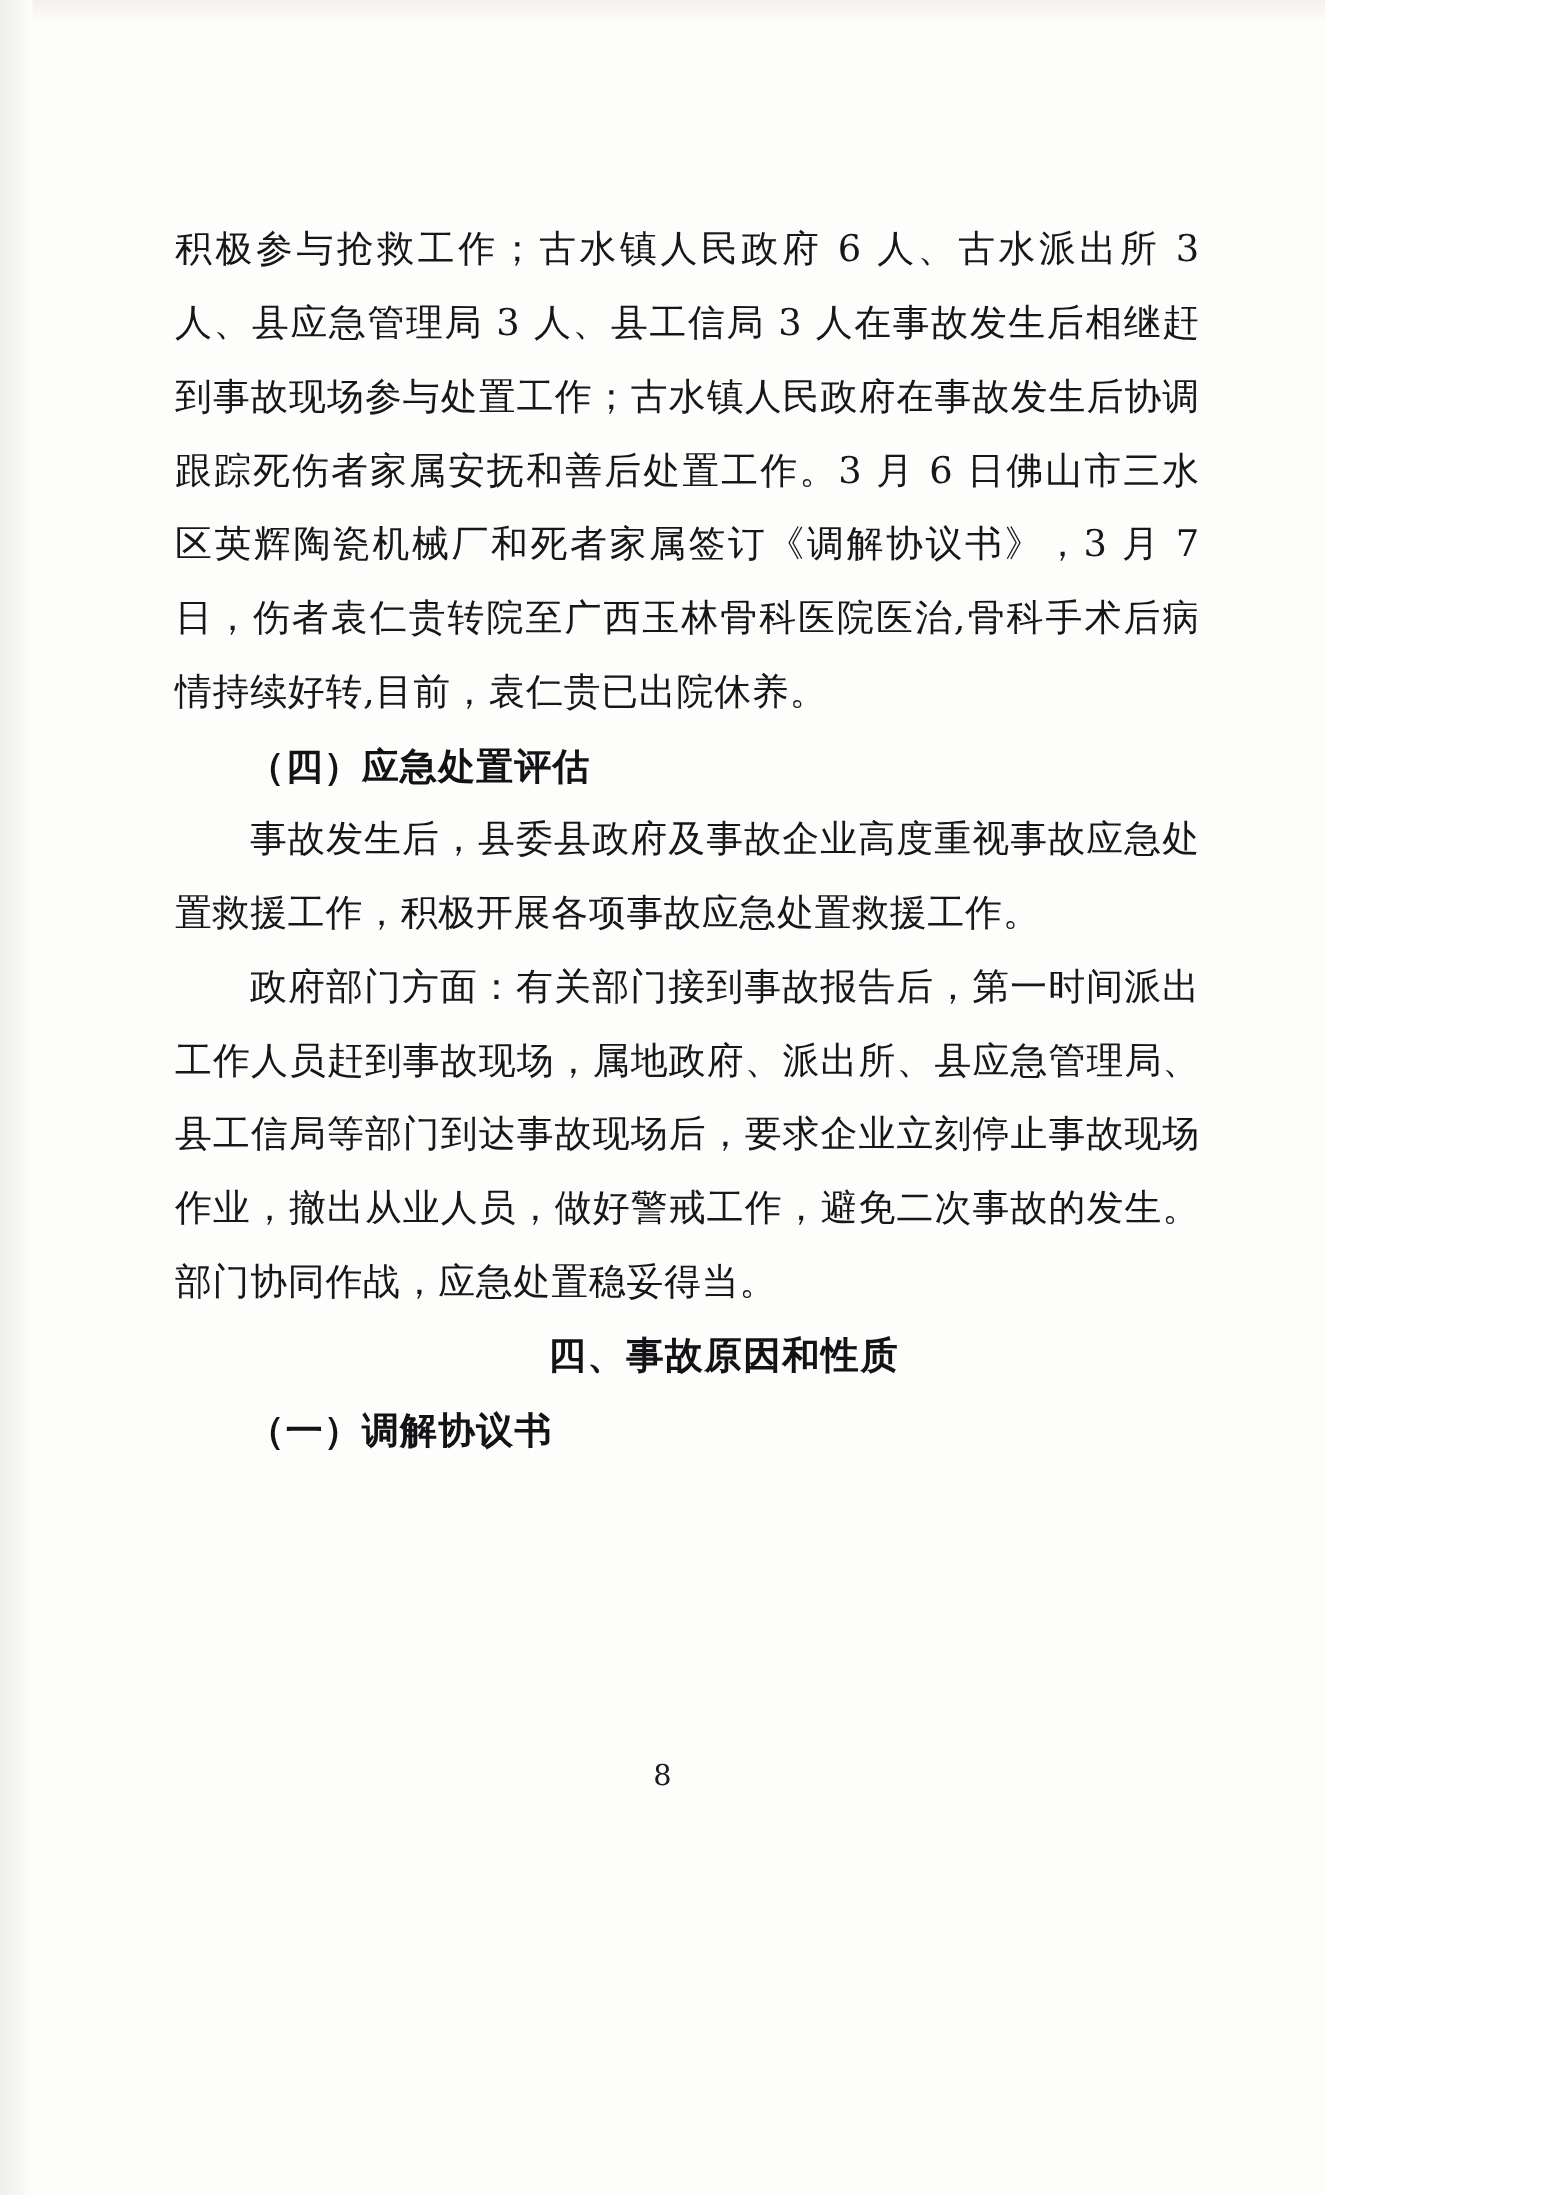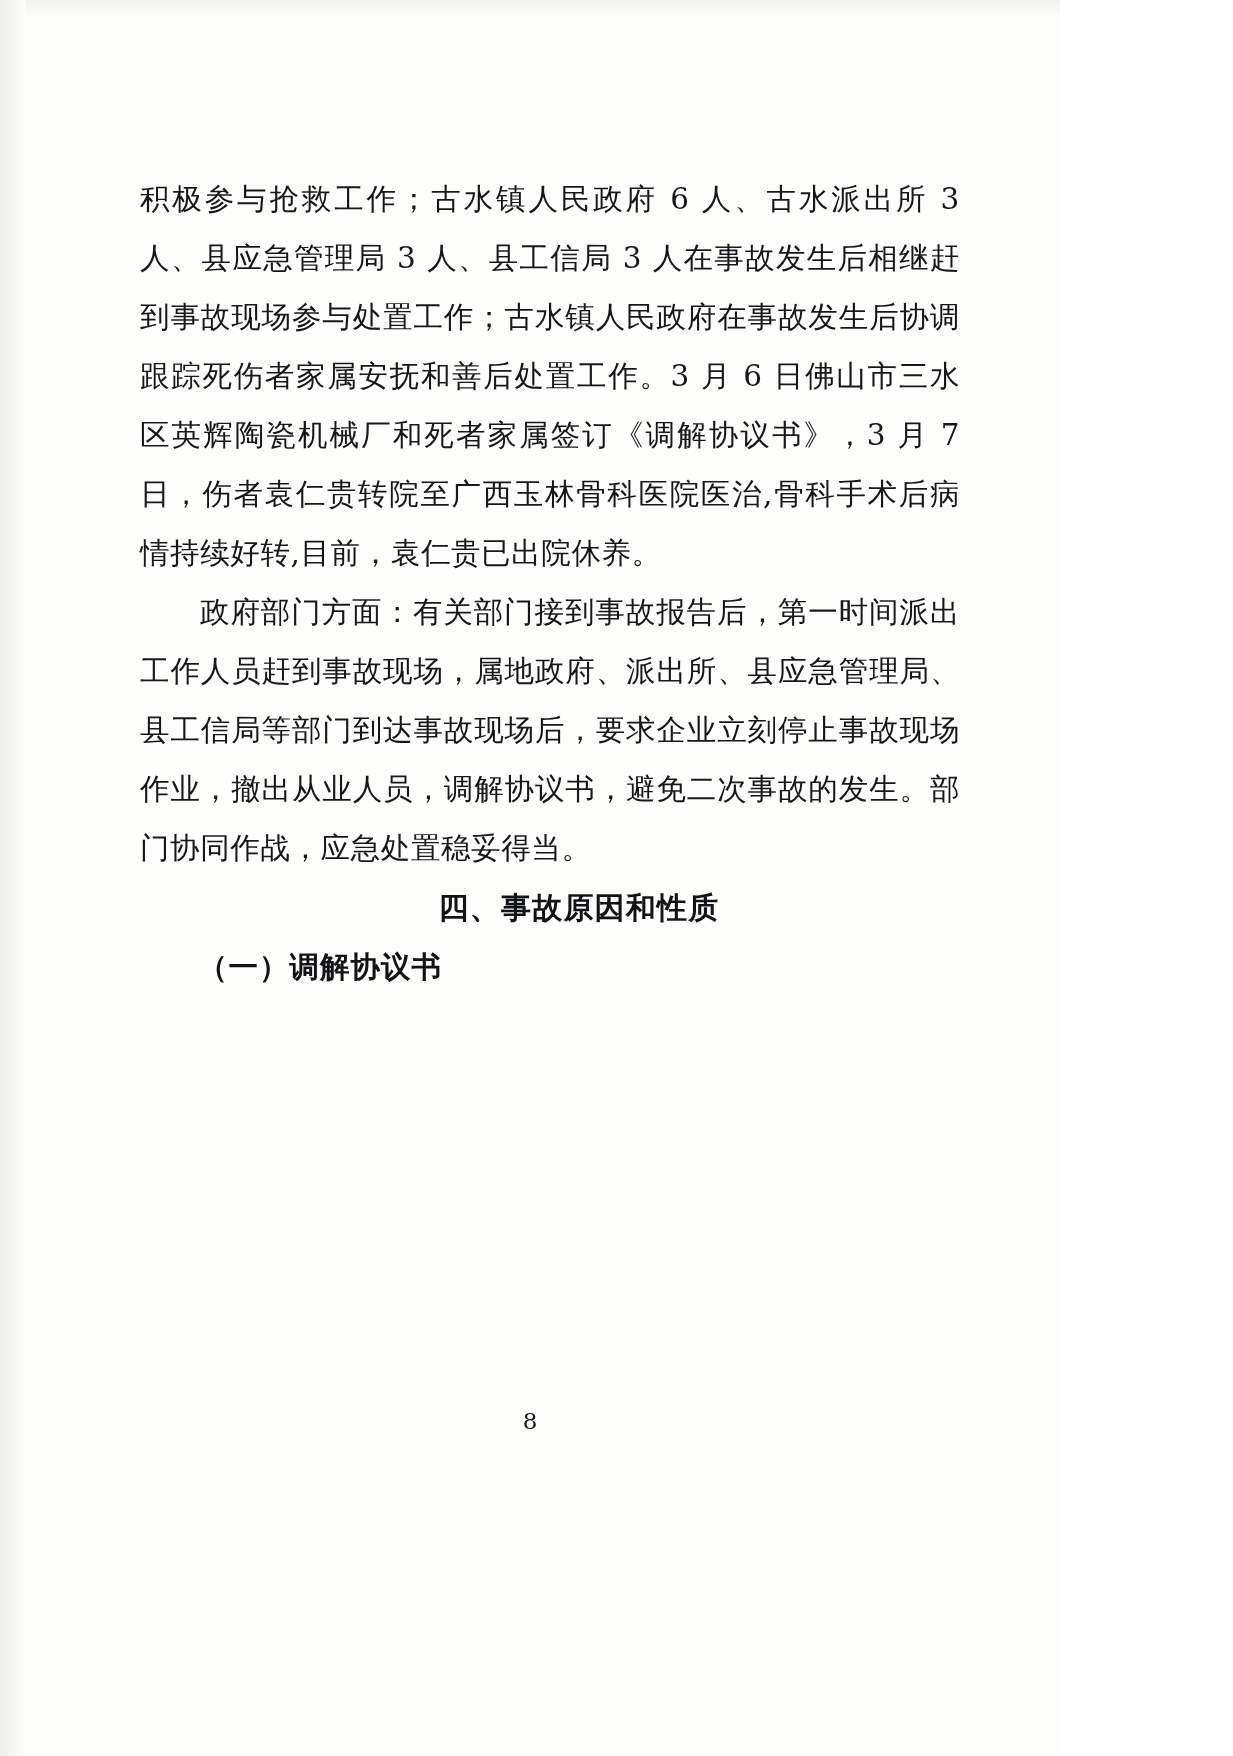--- a/index.html
+++ b/index.html
@@ -91,19 +91,21 @@
 </style>
 </head>
 <body>
 
 <div class="page">
   <div class="edge-top"></div>
   <div class="edge-left"></div>
 
   <div class="content">
     <p class="body-par">积极参与抢救工作；古水镇人民政府 6 人、古水派出所 3 人、县应急管理局 3 人、县工信局 3 人在事故发生后相继赶到事故现场参与处置工作；古水镇人民政府在事故发生后协调跟踪死伤者家属安抚和善后处置工作。3 月 6 日佛山市三水区英辉陶瓷机械厂和死者家属签订《调解协议书》，3 月 7 日，伤者袁仁贵转院至广西玉林骨科医院医治,骨科手术后病情持续好转,目前，袁仁贵已出院休养。</p>
-    <p class="body-par indent">政府部门方面：有关部门接到事故报告后，第一时间派出工作人员赶到事故现场，属地政府、派出所、县应急管理局、县工信局等部门到达事故现场后，要求企业立刻停止事故现场作业，撤出从业人员，调解协议书，避免二次事故的发生。部门协同作战，应急处置稳妥得当。</p>
+    <p class="subheading">（四）应急处置评估</p>
+    <p class="body-par indent">事故发生后，县委县政府及事故企业高度重视事故应急处置救援工作，积极开展各项事故应急处置救援工作。</p>
+    <p class="body-par indent">政府部门方面：有关部门接到事故报告后，第一时间派出工作人员赶到事故现场，属地政府、派出所、县应急管理局、县工信局等部门到达事故现场后，要求企业立刻停止事故现场作业，撤出从业人员，做好警戒工作，避免二次事故的发生。部门协同作战，应急处置稳妥得当。</p>
     <p class="heading">四、事故原因和性质</p>
     <p class="subheading">（一）调解协议书</p>
   </div>
 
   <div class="page-number">8</div>
 </div>
 
 </body></html>

